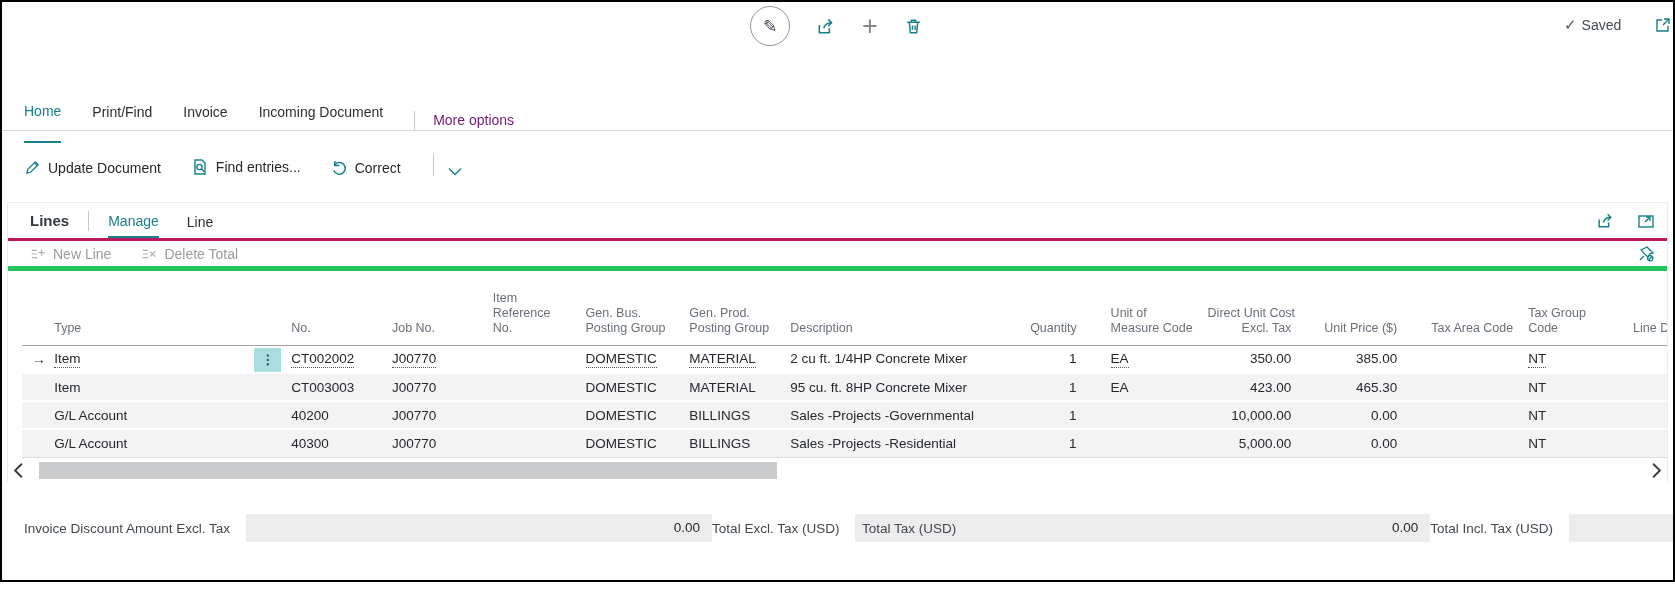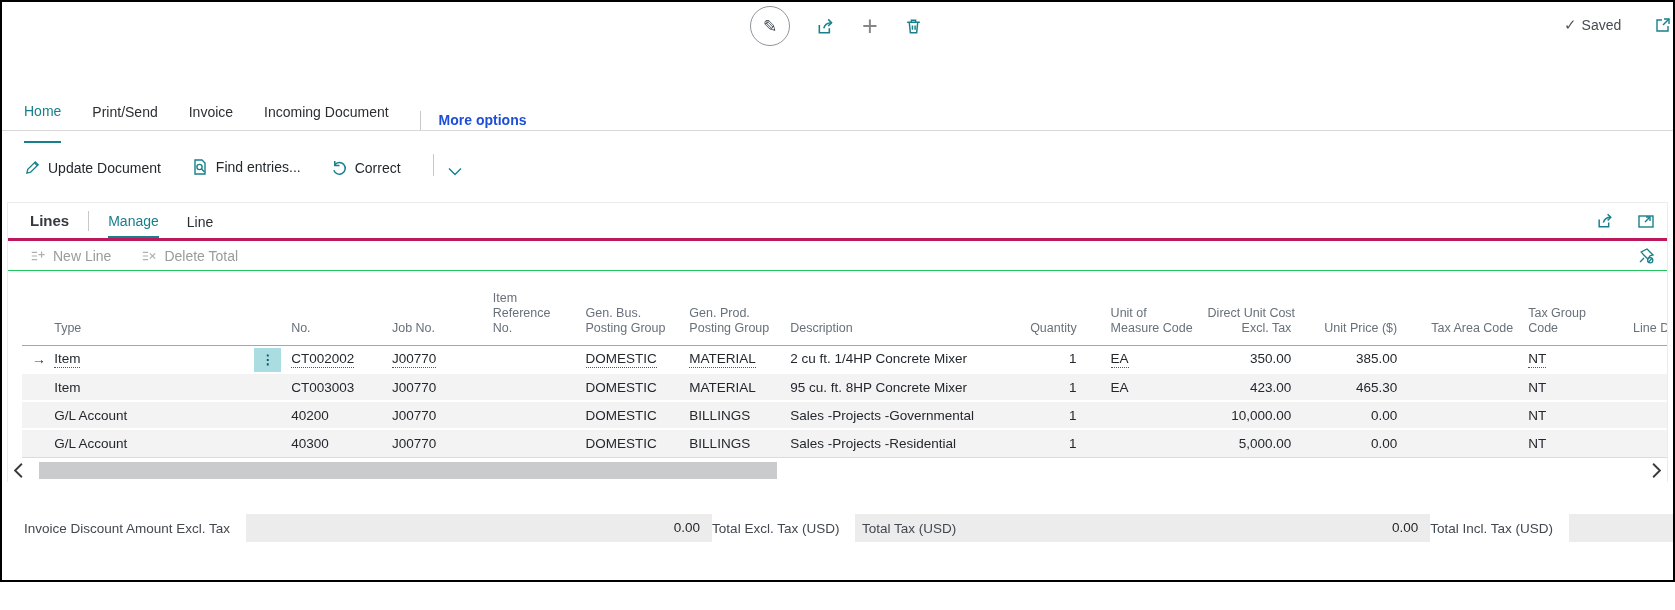--- a/index.html
+++ b/index.html
@@ -25,21 +25,21 @@
 
   
   .title { position:absolute; left:22px; top:52px; font-size:28px; font-weight:400;
     color:#2e3238; letter-spacing:0.2px; }
 
   
   .nav { position:absolute; left:22px; top:101px; display:flex; align-items:center; font-size:14px; }
   .nav .tab { color:#2b2f33; margin-right:31px; cursor:pointer; padding-bottom:22px; }
   .nav .tab.active { color:#17808c; border-bottom:2px solid #17808c; }
   .nav .vdiv { width:1px; height:20px; background:#c8c8c8; margin:0 18px 4px 0; }
-  .nav .more { color:#1d4ed8; cursor:pointer; padding-bottom:6px;font-weight:bold; }
+  .nav .more { color:#701a75; cursor:pointer; padding-bottom:6px; }
   .rule { position:absolute; left:0; right:0; top:128px; height:1px; background:#d8d8d8; }
 
   
   .actionbar { position:absolute; left:22px; top:140px; height:34px; display:flex; align-items:flex-end; }
   .action { display:flex; align-items:center; gap:7px; margin-right:30px; cursor:pointer;
     font-size:14px; color:#24282c; }
   .actionbar .vdiv { width:1px; height:22px; background:#c8c8c8; margin:0 14px 0 2px; }
   .chev-btn { background:none; border:none; cursor:pointer; display:flex; align-items:center; }
 
   
@@ -47,21 +47,21 @@
     border:1px solid #ececec; border-bottom:none; background:#fff; }
   .lines-head { height:38px; display:flex; align-items:center; padding:0 12px 0 22px;
     border-bottom:3px solid #be185d; }
   .lines-title { font-size:15px; font-weight:bold; color:#343a40; }
   .lines-head .vdiv { width:1px; height:20px; background:#c8c8c8; margin:0 19px; }
   .ltab { font-size:14px; color:#2b2f33; margin-right:28px; cursor:pointer; padding:9px 0 7px; }
   .ltab.active { color:#17808c; border-bottom:2px solid #17808c; }
   .lines-head .spacer { flex:1; }
   .lines-head .ibtn { margin-left:22px; }
   .lines-toolbar { height:30px; display:flex; align-items:center; padding:0 12px 0 22px;
-    border-bottom:1px solid #22c55e; }
+    border-bottom:5px solid #22c55e; }
   .tool { display:flex; align-items:center; gap:7px; margin-right:30px; font-size:14px;
     color:#9b9b9b; cursor:default; }
   .lines-toolbar .spacer { flex:1; }
 
   
   .grid-wrap { overflow:hidden; width:100%; }
   table { border-collapse:collapse; table-layout:fixed; width:1706px; margin-left:14px; }
   th { height:74px; vertical-align:bottom; padding:0 6px 9px; font-weight:400;
     font-size:12.5px; color:#68707a; line-height:15px; text-align:left; white-space:nowrap; }
   thead tr { border-bottom:1px solid #a6a6a6; }
@@ -140,21 +140,21 @@
     <svg width="18" height="18" viewBox="0 0 18 18" fill="none" class="teal" stroke-width="1.4">
       <path d="M8 4H3v11h11v-5"></path>
         <path d="M10 3h5v5"></path>
         <path d="M15 3l-6 6"></path>
     </svg>
   </button>
 
 
   <div class="nav">
     <span class="tab active">Home</span>
-    <span class="tab">Print/Send</span>
+    <span class="tab">Print/Find</span>
     <span class="tab">Invoice</span>
     <span class="tab">Incoming Document</span>
     <span class="vdiv"></span>
     <span class="more">More options</span>
   </div>
   <div class="rule"></div>
 
   <div class="actionbar">
     <span class="action">
       <svg width="17" height="17" viewBox="0 0 18 18" fill="none" class="teal" stroke-width="1.4">

